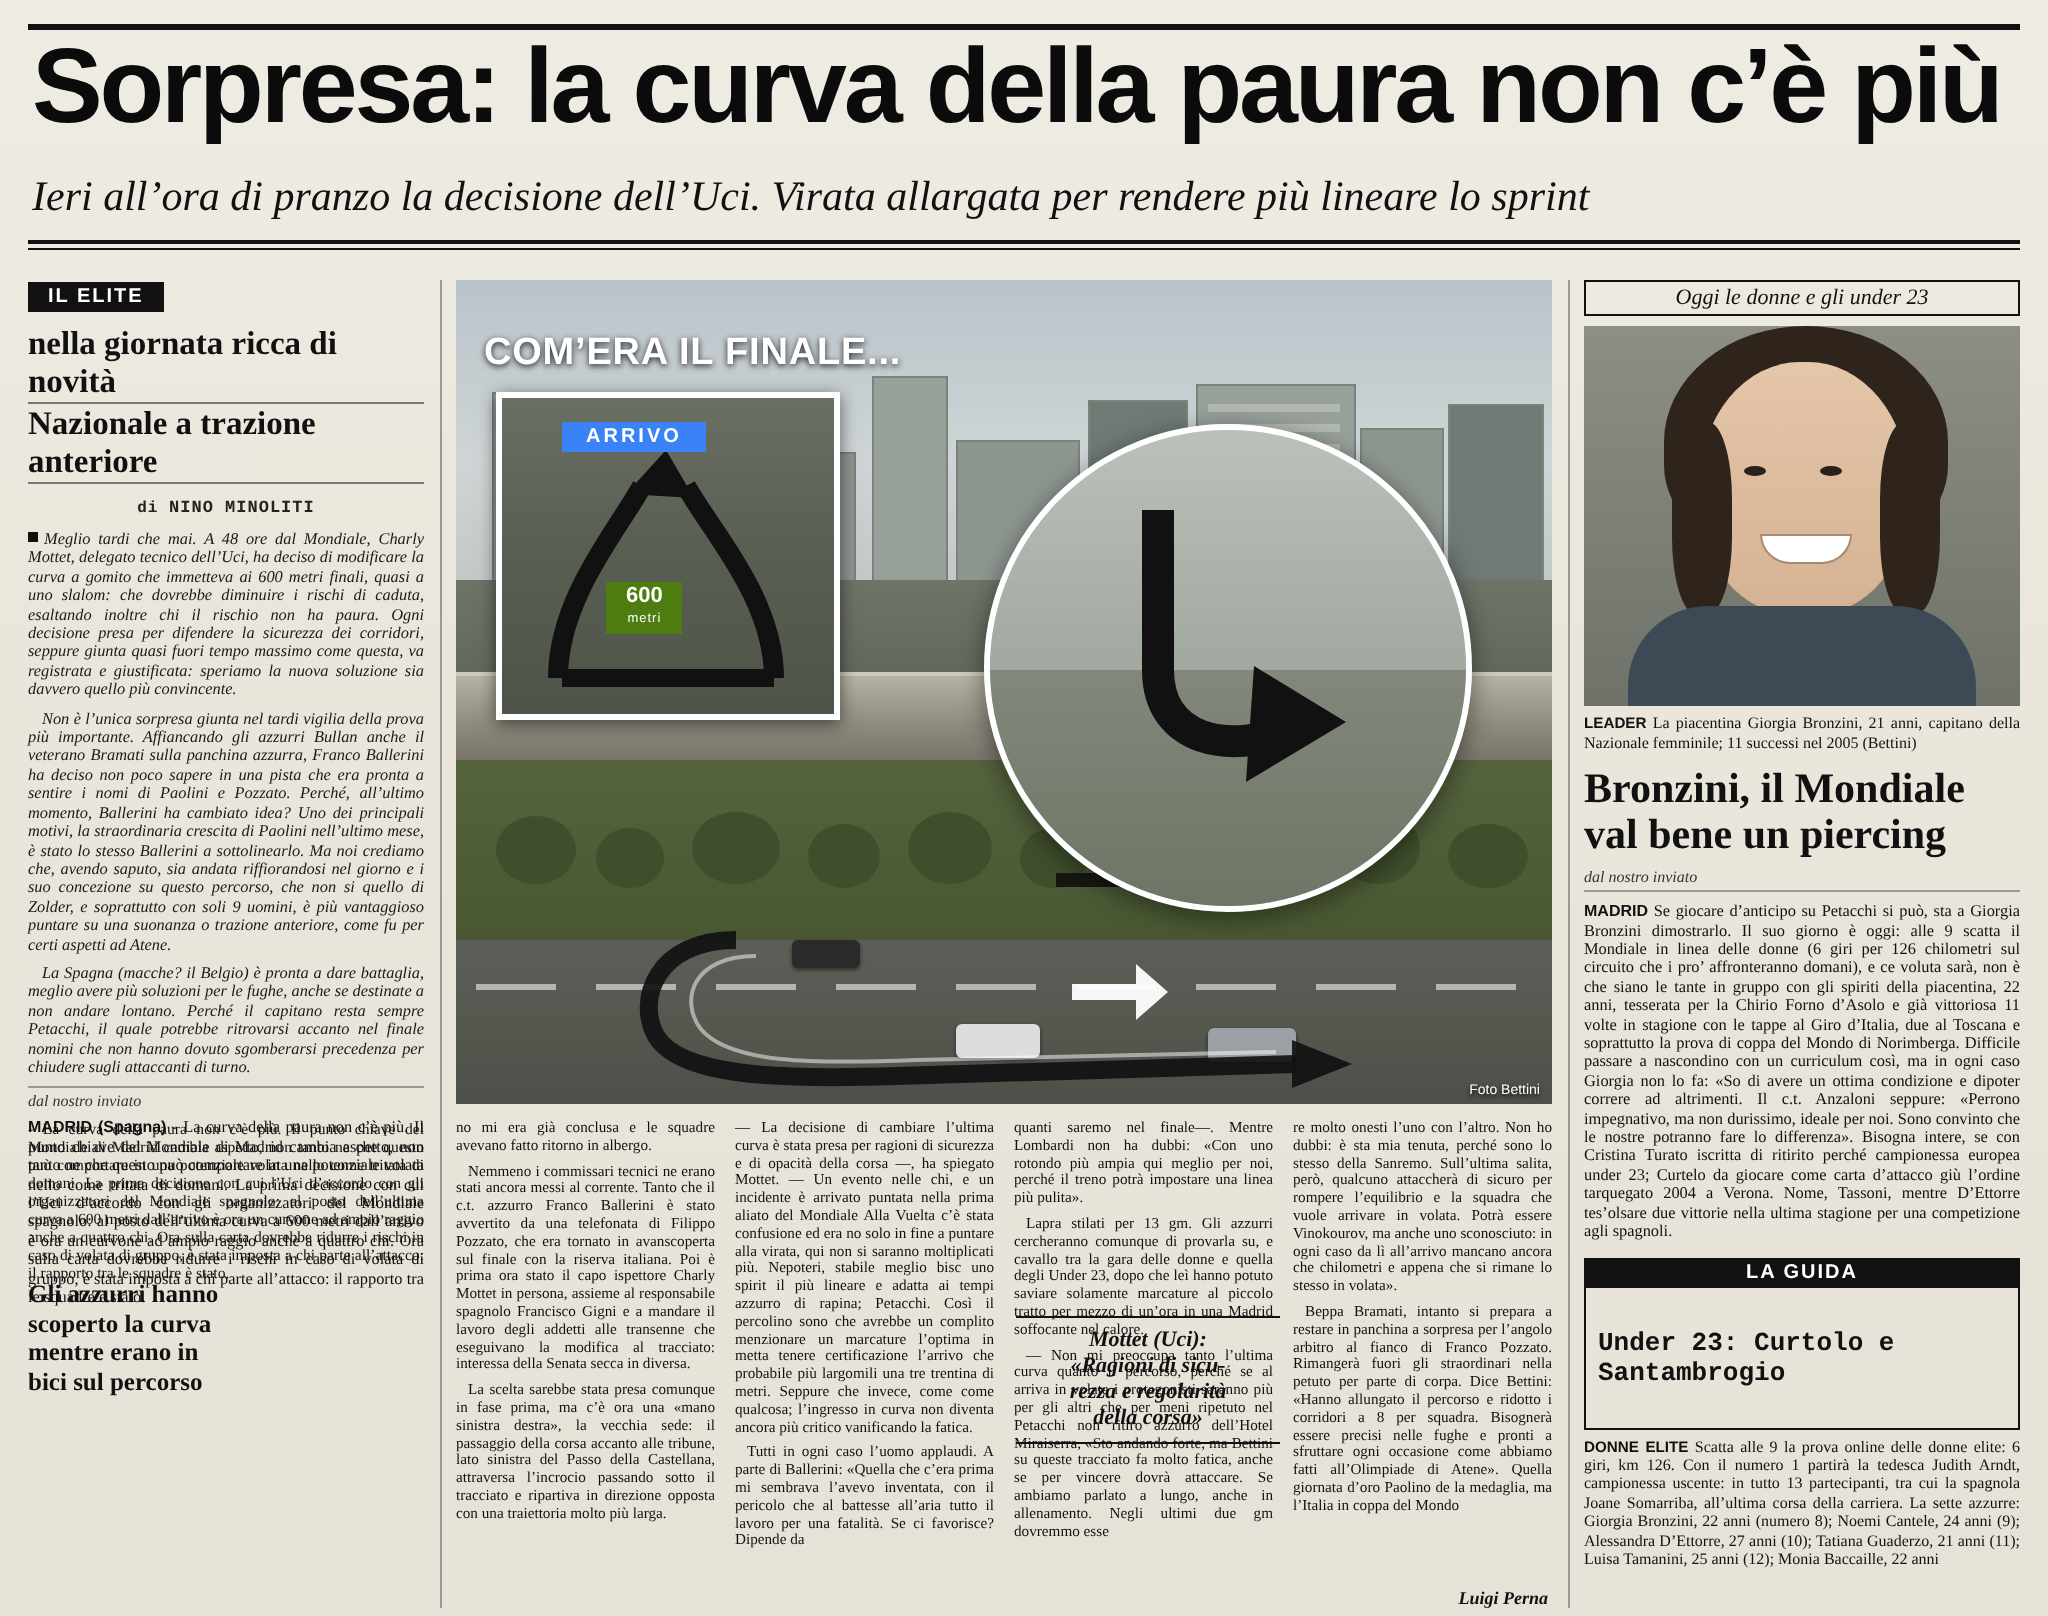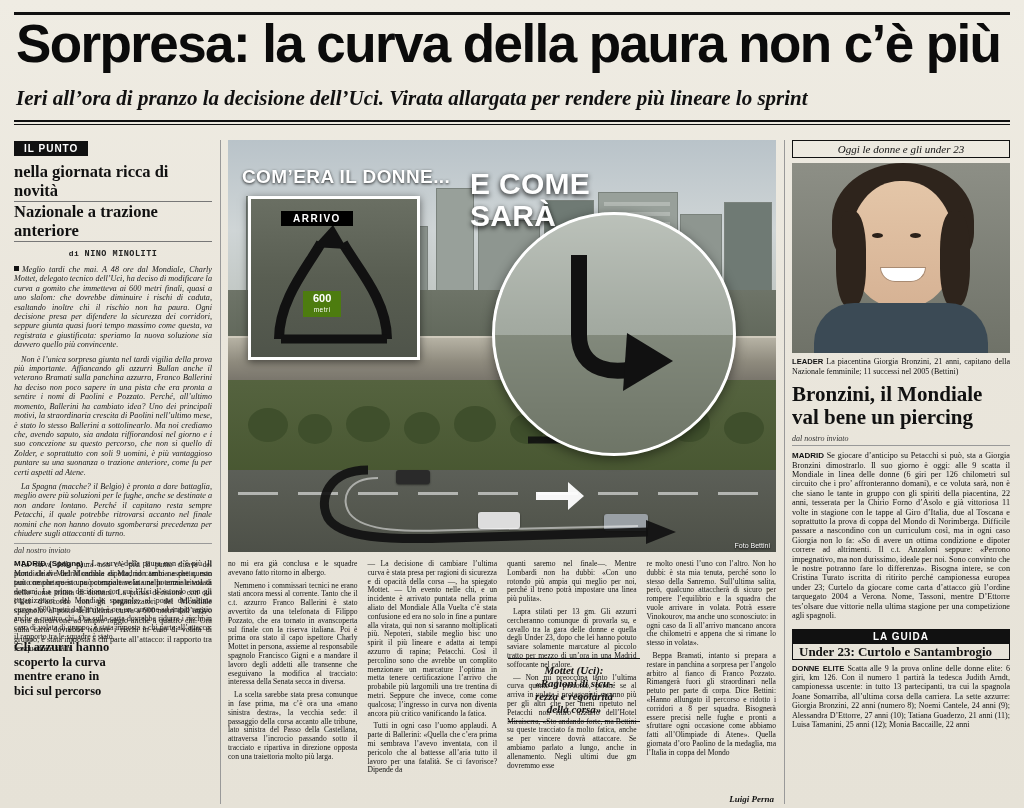--- a/index.html
+++ b/index.html
@@ -19,21 +19,21 @@
   .headline{
     position:absolute;left:16px;top:16px;width:996px;
     font-family:"Liberation Sans", sans-serif;
     font-weight:bold;font-size:53px;line-height:56px;
     letter-spacing:-1.6px;color:#0b0b0b;
     white-space:nowrap;
   }
   .subhead{
     position:absolute;left:16px;top:86px;width:996px;
     font-family:"Liberation Serif", serif;
-    font-style:italic;font-weight:bold;font-size:21px;line-height:24px;
+    font-style:italic;font-weight:normal;font-size:21px;line-height:24px;
     color:#111;white-space:nowrap;
   }
   .sub-rule{position:absolute;left:14px;top:120px;width:996px;height:2px;background:#111;}
   .sub-rule2{position:absolute;left:14px;top:124px;width:996px;height:1px;background:#111;}
 
   
   .leftcol{position:absolute;left:14px;top:138px;width:198px;height:420px;}
   .ilpunto{
     display:inline-block;background:#111;color:#fff;
     font-family:"Liberation Sans", sans-serif;font-weight:bold;
@@ -120,21 +120,21 @@
     text-shadow:0 2px 5px rgba(0,0,0,.9);
   }
   .inset{
     position:absolute;left:248px;top:196px;width:166px;height:158px;
     background:#5a5f57;border:3px solid #fff;box-shadow:0 2px 8px rgba(0,0,0,.55);
     overflow:hidden;
   }
   .inset .ground{position:absolute;left:0;top:0;width:100%;height:100%;
     background:linear-gradient(180deg,#6a6f63 0%,#595e52 50%,#4f544a 100%);}
   .arrivo{
-    position:absolute;left:30px;top:12px;background:#000000;color:#fff;
+    position:absolute;left:30px;top:12px;background:#3b82f6;color:#fff;
     font-family:"Liberation Sans", sans-serif;font-weight:bold;font-size:10px;
     letter-spacing:1.5px;padding:2px 12px;
   }
   .m600{
     position:absolute;left:52px;top:92px;background:#4d7c0f;color:#fff;
     font-family:"Liberation Sans", sans-serif;font-weight:bold;
     text-align:center;padding:2px 10px;font-size:11px;line-height:11px;
   }
   .m600 small{display:block;font-size:6.5px;font-weight:normal;letter-spacing:.5px;}
   .circle-new{
@@ -182,22 +182,22 @@
   .r-dnc{font-style:italic;font-size:8px;color:#333;border-bottom:1px solid #999;margin-top:5px;padding-bottom:2px;}
   .r-body{margin-top:5px;text-align:justify;font-size:8.2px;line-height:9.4px;}
   .r-body b{font-family:"Liberation Sans", sans-serif;font-size:8px;}
 
   .laguida{
     margin-top:8px;background:#111;color:#fff;text-align:center;
     font-family:"Liberation Sans", sans-serif;font-weight:bold;font-size:10px;
     letter-spacing:1px;padding:2px 0;
   }
   .guida-title{
-    border:1px solid #111;border-top:none;padding:0 6px;
-    font-family:Liberation Serif, serif;font-weight:bold;font-size:13px;line-height:15px;
+    border:1px solid #111;border-top:none;padding:20px 6px;
+    font-family:Liberation Mono, monospace;font-weight:bold;font-size:13px;line-height:15px;
   }
   .guida-body{font-size:8px;line-height:9.4px;text-align:justify;margin-top:4px;}
   .guida-body b{font-family:"Liberation Sans", sans-serif;font-size:7.6px;}
 
   
   .lower{position:absolute;left:228px;top:560px;width:548px;height:244px;}
   .lcols{display:flex;gap:10px;}
   .lcol{width:130px;text-align:justify;font-size:7.6px;line-height:8.8px;}
   .lcol p{margin:0 0 4px 0;text-indent:6px;}
   .lcol p.first{text-indent:0;}
@@ -220,21 +220,21 @@
 
 <div class="page">
 
   <div class="top-rule"></div>
   <div class="headline">Sorpresa: la curva della paura non c’è più</div>
   <div class="subhead">Ieri all’ora di pranzo la decisione dell’Uci. Virata allargata per rendere più lineare lo sprint</div>
   <div class="sub-rule"></div>
   <div class="sub-rule2"></div>
 
   <div class="leftcol">
-    <div class="ilpunto">IL PUNTO</div>
+    <div class="ilpunto">IL ELITE</div>
     <div class="lp-title">
       <span class="ln">nella giornata ricca di novità</span>
       <span class="ln">Nazionale a trazione anteriore</span>
     </div>
     <div class="byline">
       <span>di</span>
       <span class="nm">NINO MINOLITI</span>
     </div>
     <div class="body-just">
       <p class="first"><span class="sq"></span><span class="ital">Meglio tardi che mai. A 48 ore dal Mondiale, Charly Mottet, delegato tecnico dell’Uci, ha deciso di modificare la curva a gomito che immetteva ai 600 metri finali, quasi a uno slalom: che dovrebbe diminuire i rischi di caduta, esaltando inoltre chi il rischio non ha paura. Ogni decisione presa per difendere la sicurezza dei corridori, seppure giunta quasi fuori tempo massimo come questa, va registrata e giustificata: speriamo la nuova soluzione sia davvero quello più convincente.</span></p>
@@ -313,25 +313,21 @@
       <polygon points="418,380 448,392 418,404" fill="#111" opacity="0.92"></polygon>
       <path d="M 300 300 L 330 300 L 330 268" stroke="#111" stroke-width="7" fill="none" opacity="0.9"></path>
     </svg>
     <svg width="60" height="60" style="position:absolute;left:300px;top:318px;">
       <polygon points="8,34 40,34 40,24 56,38 40,52 40,42 8,42" fill="#fff" opacity="0.95"></polygon>
     </svg>
 
     <div class="credit">Foto Bettini</div>
   </div>
 
-  <div class="lbl-come">COM’ERA IL DONNE...</div>
-  <div class="lbl-sara">
-    <span>E COME</span><br>
-    <span>SARÀ</span>
-  </div>
+  <div class="lbl-come">COM’ERA IL FINALE...</div>
 
   <div class="inset">
     <div class="ground"></div>
     <svg width="166" height="158" style="position:absolute;left:0;top:0;">
       <path d="M 28 140 C 28 100, 58 66, 70 44" stroke="#111" stroke-width="10" fill="none"></path>
       <path d="M 136 140 C 136 100, 104 66, 92 44" stroke="#111" stroke-width="10" fill="none"></path>
       <polygon points="62,48 82,26 96,50" fill="#111"></polygon>
       <path d="M 30 140 L 136 140" stroke="#111" stroke-width="9" fill="none"></path>
     </svg>
     <div class="arrivo">ARRIVO</div>

